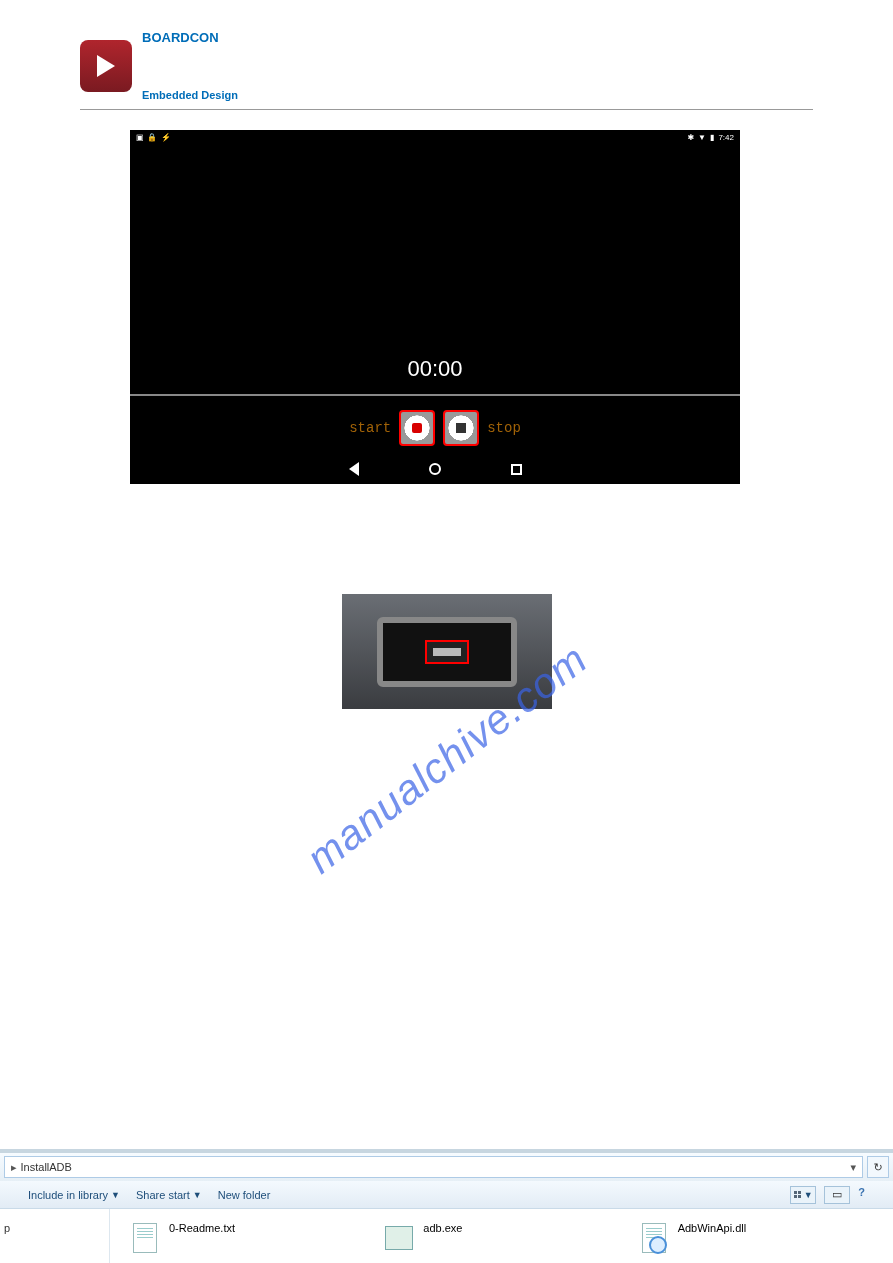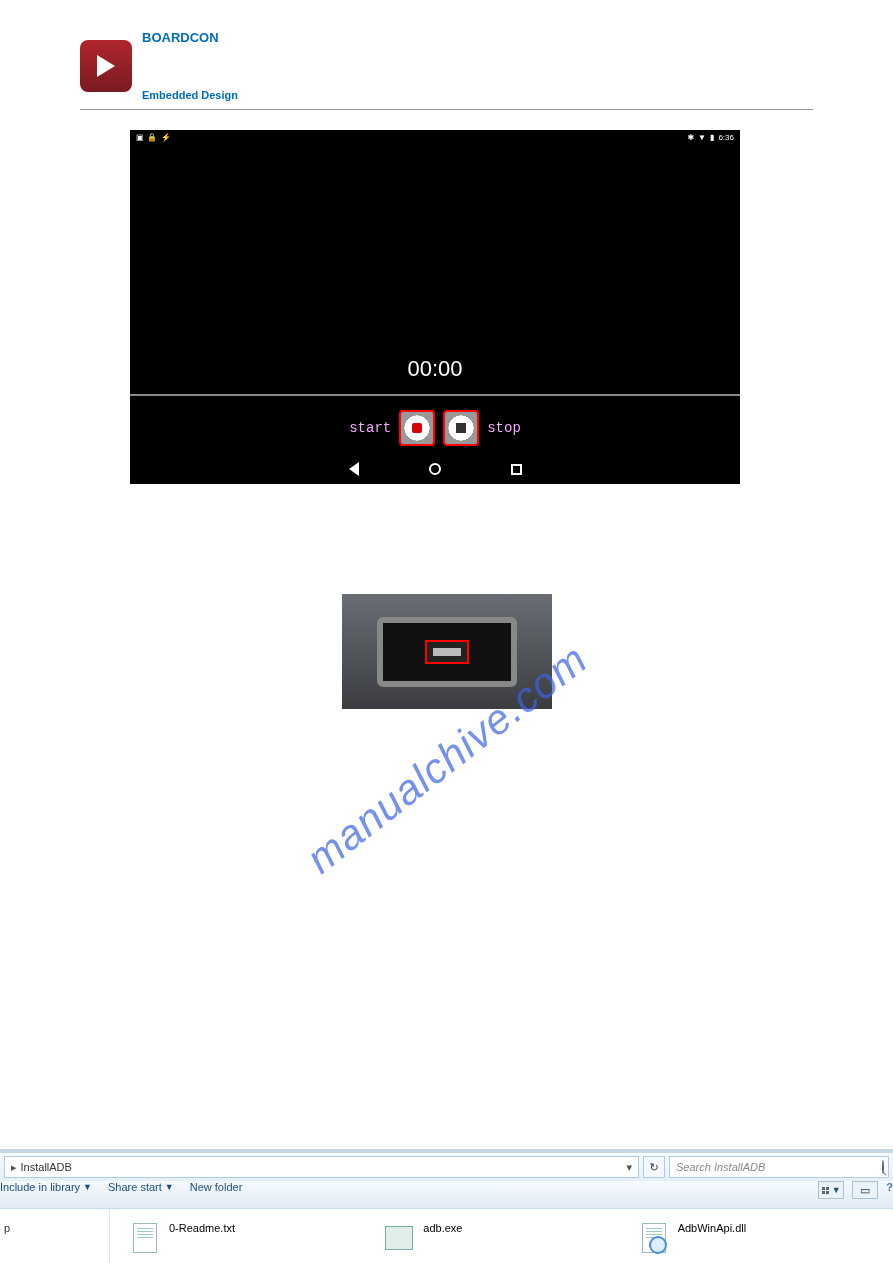--- a/index.html
+++ b/index.html
@@ -20,21 +20,21 @@
   .hamburger span { display:block; height: 3px; background:#555; }
   .rf-label { color: #f00; font-family: "Courier New", monospace; font-size: 14px; margin-left: 6px; }
   .app-title { position: absolute; left: 50%; transform: translateX(-50%); color: #444; font-size: 11px; }
   .gear-btn { position: absolute; right: 6px; width: 28px; height: 28px; border: 1px solid #bbb; background: #eee; display: flex; align-items: center; justify-content: center; }
   .gear { width: 16px; height: 16px; border: 3px solid #555; border-radius: 50%; position: relative; }
   .gear::before { content:""; position:absolute; inset:-4px; border:2px dotted #555; border-radius:50%; }
   .rec-body { height: 250px; background: #000; display: flex; align-items: flex-end; justify-content: center; }
   .timer { color: #fff; font-size: 22px; margin-bottom: 12px; }
   .progress-line { height: 2px; background: #888; width: 100%; }
   .controls { display: flex; align-items: center; justify-content: center; gap: 8px; padding: 14px 0 8px; position: relative; }
-  .ctrl-label { color: #f0abfc; font-family: "Courier New", monospace; font-size: 14px; }
+  .ctrl-label { color: #a16207; font-family: "Courier New", monospace; font-size: 14px; }
   .ctrl-btn { width: 36px; height: 36px; border: 2px solid #f00; display: flex; align-items: center; justify-content: center; background: radial-gradient(circle at center, #fff 55%, #999 56%); border-radius: 4px; }
   .dot-red { width: 10px; height: 10px; background: #d80000; border-radius: 2px; }
   .dot-square { width: 10px; height: 10px; background: #333; }
   .storage { color: #aaa; font-size: 8px; text-align: right; padding: 0 8px 4px; }
   .navbar { height: 30px; display: flex; justify-content: center; gap: 70px; align-items: center; color: #fff; }
   .nav-tri { width: 0; height: 0; border-right: 10px solid #fff; border-top: 7px solid transparent; border-bottom: 7px solid transparent; }
   .nav-circle { width: 12px; height: 12px; border: 2px solid #fff; border-radius: 50%; }
   .nav-sq { width: 11px; height: 11px; border: 2px solid #fff; }
 
   
@@ -50,21 +50,21 @@
   
   .explorer { margin: 140px -80px 0; border-top: 4px solid #c7d6e0; background: #fff; font-size: 11px; }
   .exp-addr { display: flex; align-items: center; height: 28px; background: linear-gradient(#f6fbff,#e6eff6); padding: 0 4px; gap: 4px; }
   .crumb { display: flex; align-items: center; flex: 1; background: #fff; border: 1px solid #aecbe6; height: 22px; padding: 0 6px; gap: 4px; }
   .crumb-chev { color: #555; }
   .search-box { width: 220px; display: flex; align-items: center; background: #fff; border: 1px solid #aecbe6; height: 22px; }
   .search-lbl { color: #888; font-style: italic; padding-left: 6px; }
   .refresh { width: 22px; height: 22px; border: 1px solid #aecbe6; background: #f2f8fd; display:flex;align-items:center;justify-content:center; }
   .mag { width:10px;height:10px;border:1px solid #567;border-radius:50%; position:relative; }
   .mag::after{content:"";position:absolute;width:5px;height:1px;background:#567;right:-4px;bottom:-1px;transform:rotate(45deg);}
-  .exp-toolbar { display: flex; align-items: flex-start; gap: 16px; background: linear-gradient(#f4f9fe,#e2ecf5); height: 28px; padding: 0 0; border-bottom: 1px solid #c9dae8; }
+  .exp-toolbar { display: flex; align-items: center; gap: 16px; background: linear-gradient(#f4f9fe,#e2ecf5); height: 28px; padding: 0 28px; border-bottom: 1px solid #c9dae8; }
   .tb-item { color: #1e4e7a; display:flex; align-items:center; gap:3px; }
   .tb-chev { color: #1e4e7a; font-size:9px; }
   .tb-right { margin-left: auto; display:flex; gap:8px; }
   .view-btn { width: 26px; height: 18px; border: 1px solid #a5c2da; background: #eaf3fa; display:flex;align-items:center;justify-content:center; }
   .view-grid { display:grid;grid-template-columns:repeat(2,3px);grid-template-rows:repeat(2,3px);gap:1px;}
   .view-grid span{background:#567;}
   .help-q { color:#3a72b0; font-weight:bold; }
   .exp-body { display: flex; min-height: 200px; }
   .sidebar { width: 110px; border-right: 1px solid #dde7ef; padding: 10px 0 10px 4px; }
   .sb-item { color: #333; padding: 3px 0; white-space: nowrap; overflow: hidden; }
@@ -99,21 +99,21 @@
     <div class="statusbar">
       <div class="sb-left">
           <span>▣</span>
           <span>🔒</span>
           <span>⚡</span>
         </div>
       <div class="sb-right">
           <span>✱</span>
           <span>▼</span>
           <span>▮</span>
-          <span>6:36</span>
+          <span>7:42</span>
         </div>
     </div>
     <div class="rec-body">
       <div class="timer">00:00</div>
     </div>
     <div class="progress-line"></div>
     <div class="controls">
       <span class="ctrl-label">start</span>
       <div class="ctrl-btn">
           <div class="dot-red"></div>
@@ -147,24 +147,20 @@
   <div class="explorer">
     <div class="exp-addr">
       <div class="crumb">
         <span class="crumb-chev">▸</span>
         <span>InstallADB</span>
         <span style="margin-left:auto" class="crumb-chev">▾</span>
       </div>
       <div class="refresh">
           <span>↻</span>
         </div>
-      <div class="search-box">
-        <span class="search-lbl">Search InstallADB</span>
-        <span style="margin-left:auto;margin-right:4px"><span class="mag"></span></span>
-      </div>
     </div>
     <div class="exp-toolbar">
       <span class="tb-item">
           <span>Include in library</span>
           <span class="tb-chev">▼</span>
         </span>
       <span class="tb-item">
           <span>Share start</span>
           <span class="tb-chev">▼</span>
         </span>

